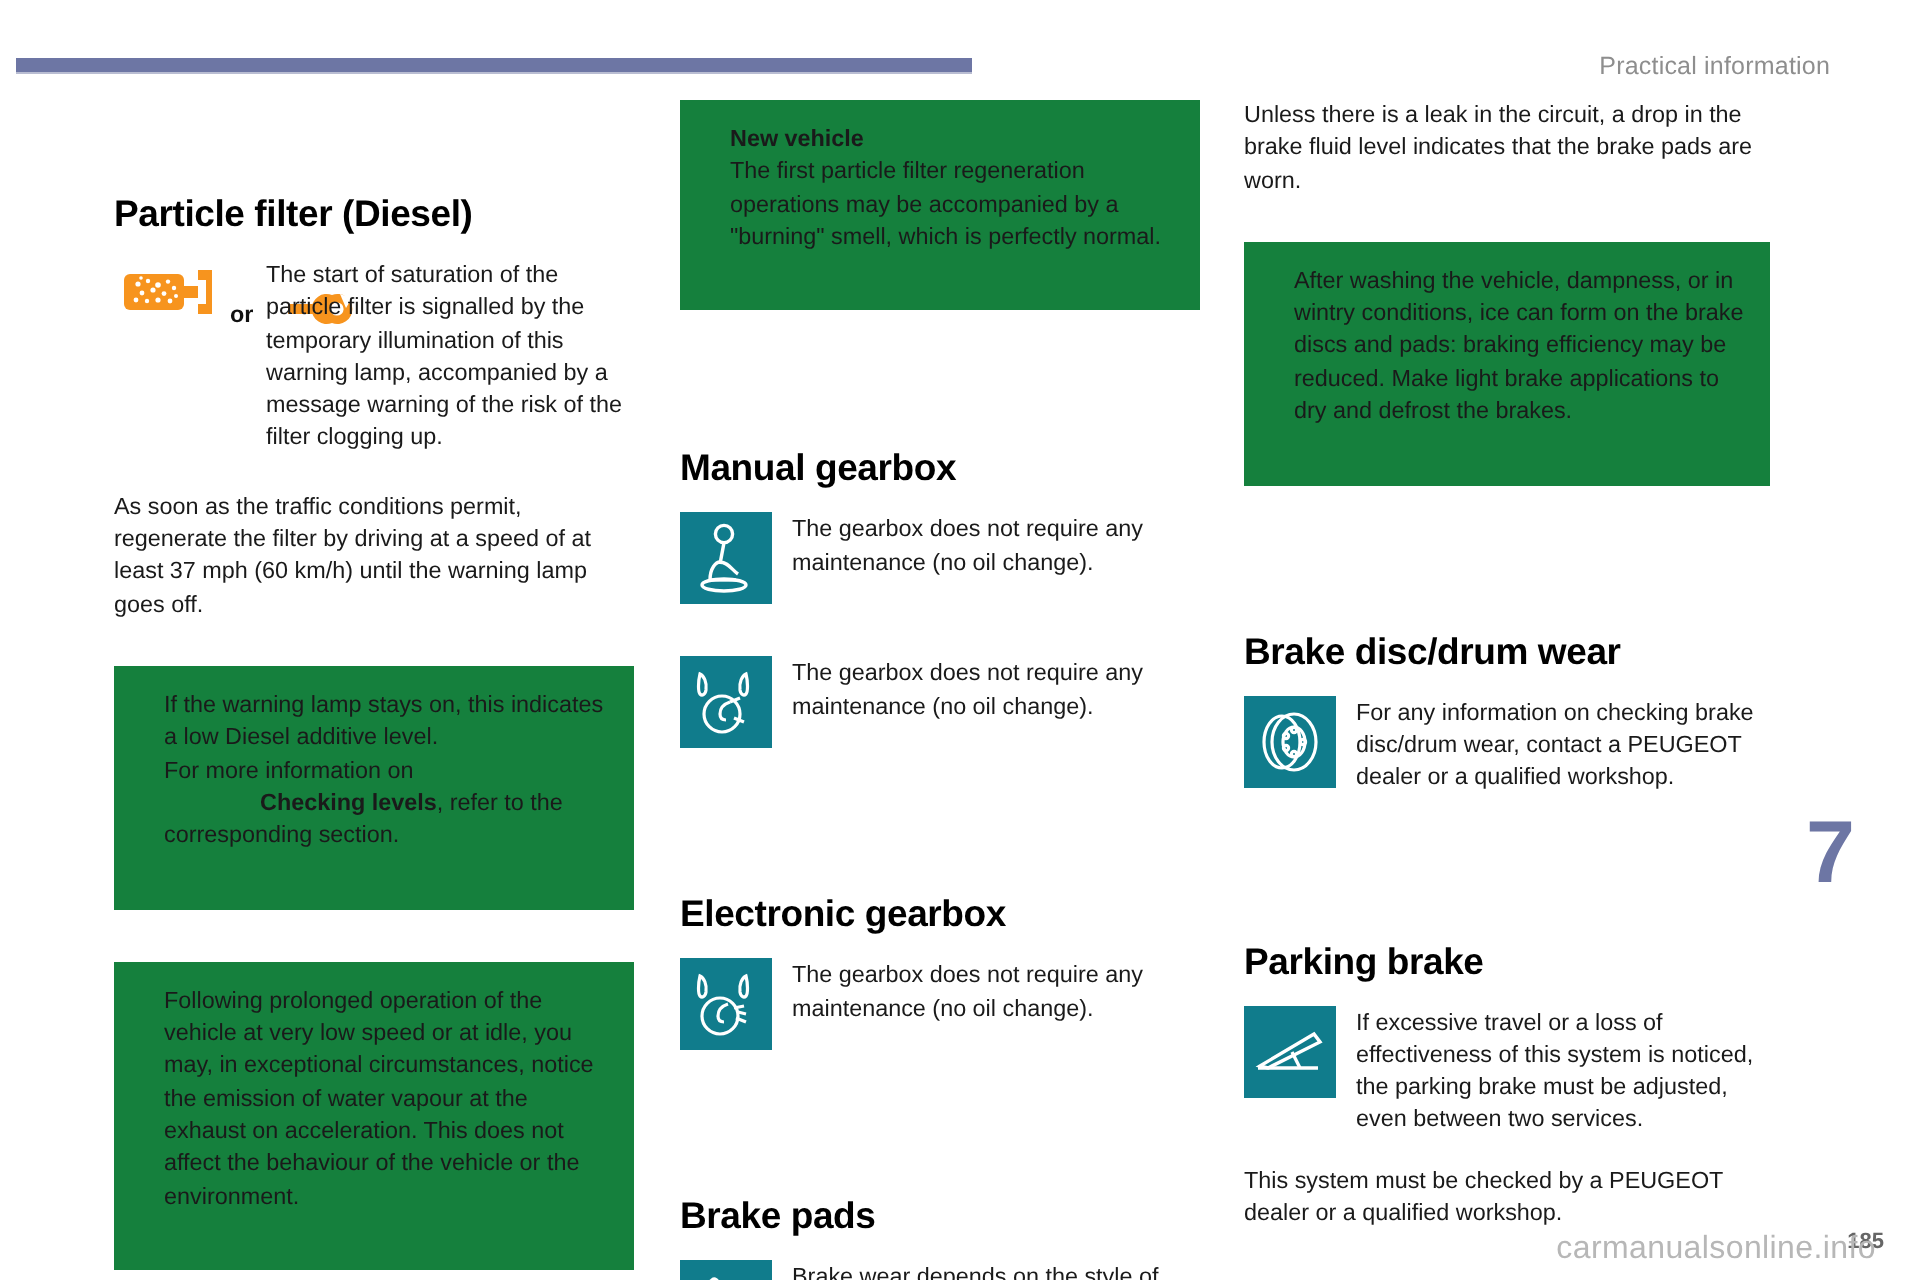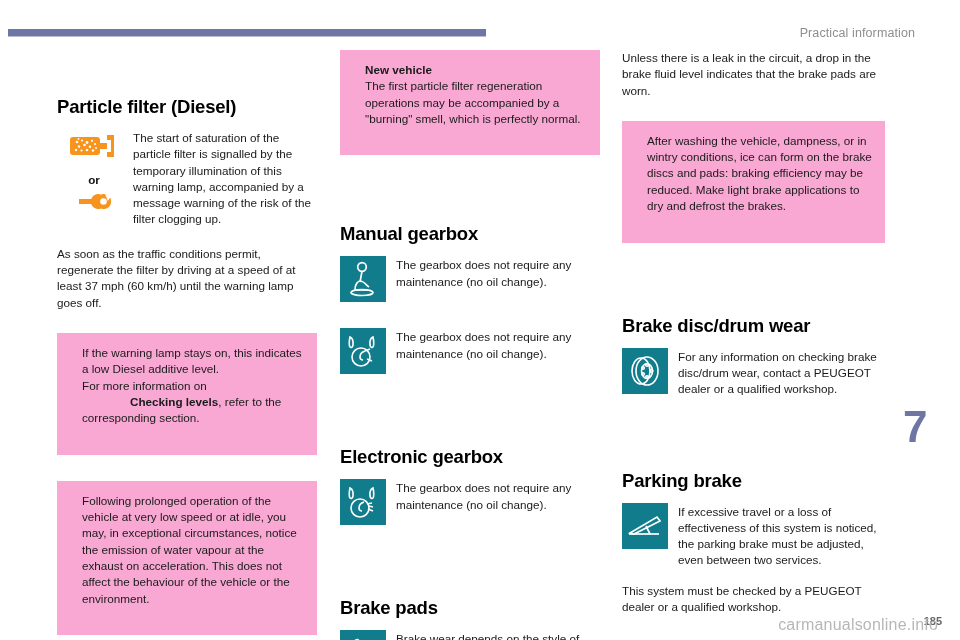--- a/index.html
+++ b/index.html
@@ -49,32 +49,32 @@
   .tealbox {
     width: 46px; height: 46px; flex: 0 0 46px;
     background: #107c8c;
     display: flex; align-items: center; justify-content: center;
   }
   .tealbox svg { display: block; }
 
   
   .pf-stack {
     width: 66px; flex: 0 0 66px;
-    display: flex; flex-direction: column; align-items: center;
+    display: flex; flex-direction: row; align-items: flex-end;
   }
   .pf-or {
     font-size: 11.7px; font-weight: bold; color: #111;
     margin: 6px 0 4px 8px;
   }
   .pf-ic1 { margin-left: 4px; }
   .pf-ic2 { margin-left: 16px; }
 
   
   .infobox {
-    background: #f9a8d4;
+    background: #15803d;
     padding: 12px 13px 12px 12px;
     display: flex; align-items: flex-start; gap: 9px;
   }
   .info-i {
     flex: 0 0 4px; width: 4px;
     margin-top: 3px;
   }
   .info-i .dot { width: 4px; height: 4px; background: #1b9bd8; }
   .info-i .bar { width: 4px; height: 13px; background: #1b9bd8; margin-top: 2px; }
   .info-txt { flex: 1; font-size: 11.7px; line-height: 16.3px; color: #1a1a1a; }

